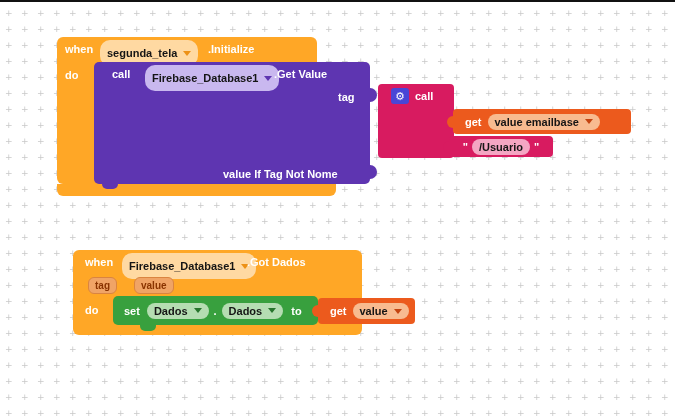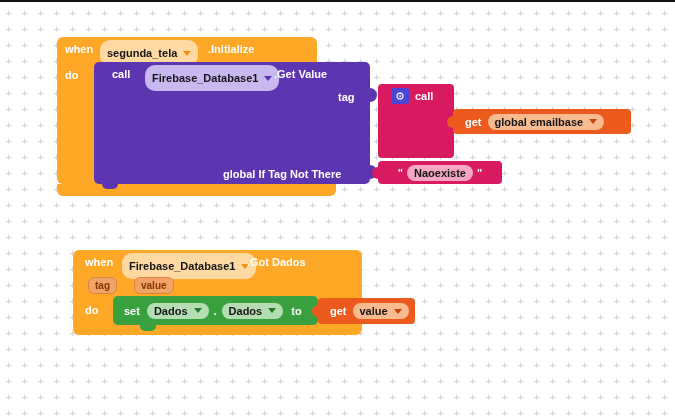--- a/index.html
+++ b/index.html
@@ -1166,43 +1166,43 @@
 
   <div class="abs bg-method r5" style="left:94px;top:62px;width:276px;height:122px"></div>
   <span class="wlbl" style="left:112px;top:67px">call</span>
   <div class="pill pill-method" style="left:145px;top:65px">
     <span>Firebase_Database1</span>
     <span class="arr arr-method"></span>
   </div>
   <span class="wlbl" style="left:274px;top:67px">.Get Value</span>
   <span class="wlbl" style="left:338px;top:90px">tag</span>
   <div class="tab bg-method" style="left:366px;top:88px"></div>
-  <span class="wlbl" style="left:223px;top:167px">global If Tag Not There</span>
+  <span class="wlbl" style="left:223px;top:167px">value If Tag Not Nome</span>
   <div class="tab bg-method" style="left:366px;top:165px"></div>
   <div class="bump bg-method" style="left:102px;top:183px;width:16px"></div>
 
   <div class="abs bg-text r4" style="left:378px;top:84px;width:76px;height:74px"></div>
   <div class="gear" style="left:391px;top:88px"></div>
   <span class="wlbl" style="left:415px;top:89px">call</span>
 
 
   <div class="vblock bg-var r4" style="left:453px;top:109px;width:178px;height:25px;padding-left:12px;box-sizing:border-box">
     <span class="wlbl" style="position:static">get</span>
     <span class="inpill pill-var" style="margin-left:6px">
-      <span>global emailbase</span>
+      <span>value emailbase</span>
       <span class="arr arr-var"></span>
     </span>
   </div>
 
-
-  <div class="vblock bg-text r4" style="left:378px;top:161px;width:124px;height:23px;justify-content:center">
+  <div class="vblock bg-text r4" style="left:449px;top:136px;width:104px;height:21px;justify-content:center">
     <span class="q"></span>
-    <span class="inpill pill-text">Naoexiste</span>
+    <span class="inpill pill-text">/Usuario</span>
     <span class="q"></span>
   </div>
+
 
   <div class="abs bg-event r6" style="left:73px;top:250px;width:289px;height:85px"></div>
   <span class="wlbl" style="left:85px;top:255px">when</span>
   <div class="pill pill-event" style="left:122px;top:253px">
     <span>Firebase_Database1</span>
     <span class="arr arr-event"></span>
   </div>
   <span class="wlbl" style="left:247px;top:255px">.Got Dados</span>
   <div class="chip" style="left:88px;top:277px">
     <span>tag</span>

